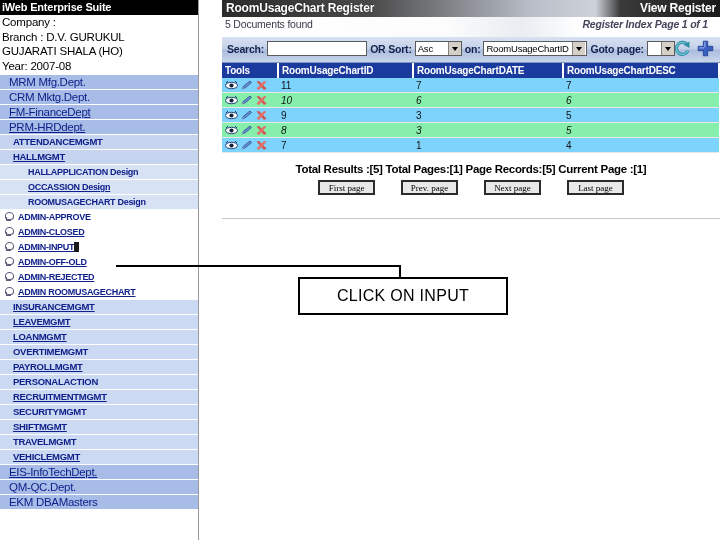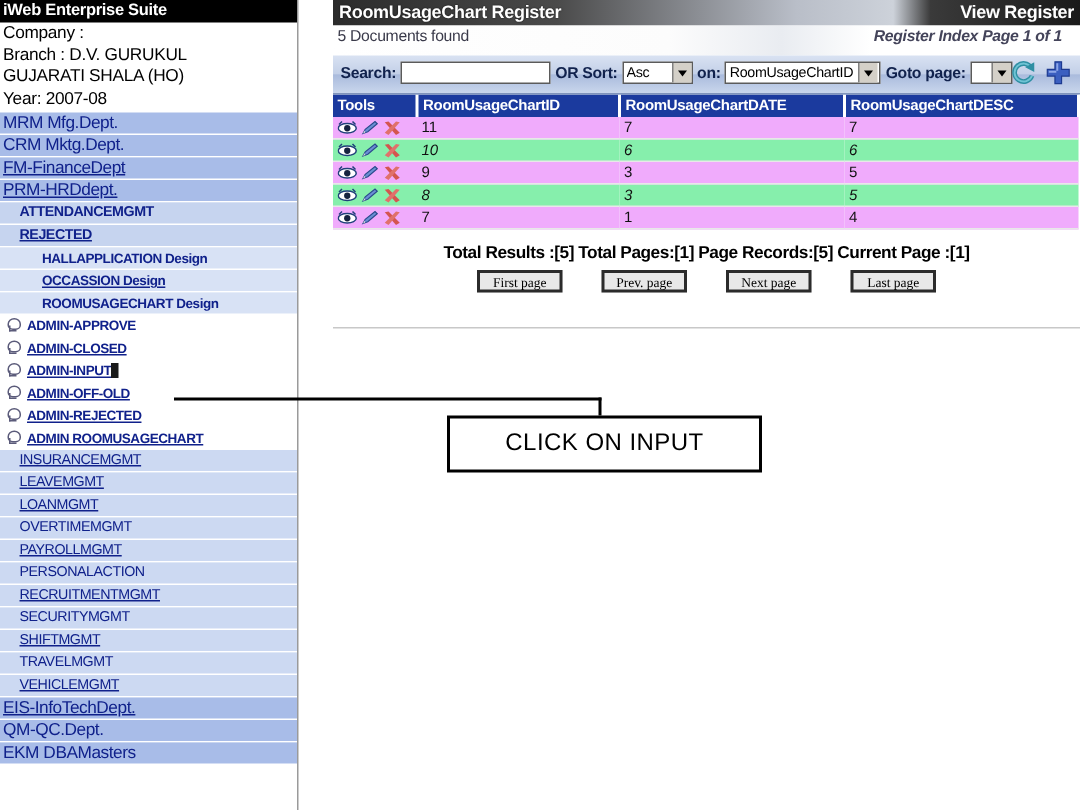--- a/index.html
+++ b/index.html
@@ -43,24 +43,24 @@
     font-size: 10.5px;
     line-height: 14px;
     height: 14px;
     border-bottom: 1px solid #ffffff;
     white-space: nowrap;
     overflow: hidden;
     letter-spacing: -0.3px;
     color: #10218b;
   }
   .mi .lbl { display: inline-block; }
-  .mi.lvl0 { background: #a8bce8; font-size: 11.5px; padding-left: 2px; font-weight: normal; }
+  .mi.lvl0 { background: #a8bce8; font-size: 11.5px; padding-left: 9px; font-weight: normal; }
   .mi.lvl1 { background: #c6d4ef; padding-left: 13px; font-size: 9.5px; font-weight: bold; }
   .mi.lvl2 { background: #d8e2f5; padding-left: 28px; font-size: 9px; font-weight: bold; }
-  .mi.lvl1b { background: #ccd9f2; padding-left: 13px; font-size: 9.5px; font-weight: normal; }
+  .mi.lvl1b { background: #ccd9f2; padding-left: 13px; font-size: 9.5px; font-weight: bold; }
   .mi.plain { background: #ffffff; padding-left: 4px; font-size: 9px; font-weight: bold; }
   .mi.u .lbl { text-decoration: underline; }
   .mi.lvl0.u .lbl { text-decoration: underline; }
 
   .dot-icon {
     display: inline-block;
     width: 11px; height: 9px;
     margin-right: 3px;
     vertical-align: -1px;
     position: relative;
@@ -234,21 +234,21 @@
     letter-spacing: -0.2px;
     height: 13px;
   }
   .tbl td {
     font-size: 10px;
     color: #111;
     padding: 1px 0 1px 3px;
     border-bottom: 1px solid #e8e8e8;
     height: 12px;
   }
-  .tbl tr.r-odd td { background: #f0abfc; }
+  .tbl tr.r-odd td { background: #7dd3fc; }
   .tbl tr.r-even td { background: #86efac; font-style: italic; }
   .col-tools { width: 52px; }
   .col-id { width: 130px; }
   .col-date { width: 145px; }
 
   .toolicons { display: flex; gap: 2px; align-items: center; height: 11px; }
   .ti { width: 13px; height: 11px; position: relative; display: inline-block; }
 
   .summary {
     text-align: center;
@@ -321,21 +321,21 @@
     <div class="hdr-line">Branch : D.V. GURUKUL</div>
     <div class="hdr-line">GUJARATI SHALA (HO)</div>
     <div class="hdr-line">Year: 2007-08</div>
 
     <div class="menu" id="menu">
         <div class="mi lvl0"><span class="lbl">MRM Mfg.Dept.</span></div>
         <div class="mi lvl0"><span class="lbl">CRM Mktg.Dept.</span></div>
         <div class="mi lvl0 u"><span class="lbl">FM-FinanceDept</span></div>
         <div class="mi lvl0 u"><span class="lbl">PRM-HRDdept.</span></div>
         <div class="mi lvl1"><span class="lbl">ATTENDANCEMGMT</span></div>
-        <div class="mi lvl1 u"><span class="lbl">REJECTED</span></div>
+        <div class="mi lvl1 u"><span class="lbl">HALLMGMT</span></div>
         <div class="mi lvl2"><span class="lbl">HALLAPPLICATION Design</span></div>
         <div class="mi lvl2 u"><span class="lbl">OCCASSION Design</span></div>
         <div class="mi lvl2"><span class="lbl">ROOMUSAGECHART Design</span></div>
         <div class="mi plain"><span class="dot-icon"></span><span class="lbl">ADMIN-APPROVE</span></div>
         <div class="mi plain u"><span class="dot-icon"></span><span class="lbl">ADMIN-CLOSED</span></div>
         <div class="mi plain u"><span class="dot-icon"></span><span class="lbl">ADMIN-INPUT</span><span class="inp-hl">&nbsp;&nbsp;</span></div>
         <div class="mi plain u"><span class="dot-icon"></span><span class="lbl">ADMIN-OFF-OLD</span></div>
         <div class="mi plain u"><span class="dot-icon"></span><span class="lbl">ADMIN-REJECTED</span></div>
         <div class="mi plain u"><span class="dot-icon"></span><span class="lbl">ADMIN ROOMUSAGECHART</span></div>
         <div class="mi lvl1b u"><span class="lbl">INSURANCEMGMT</span></div>

